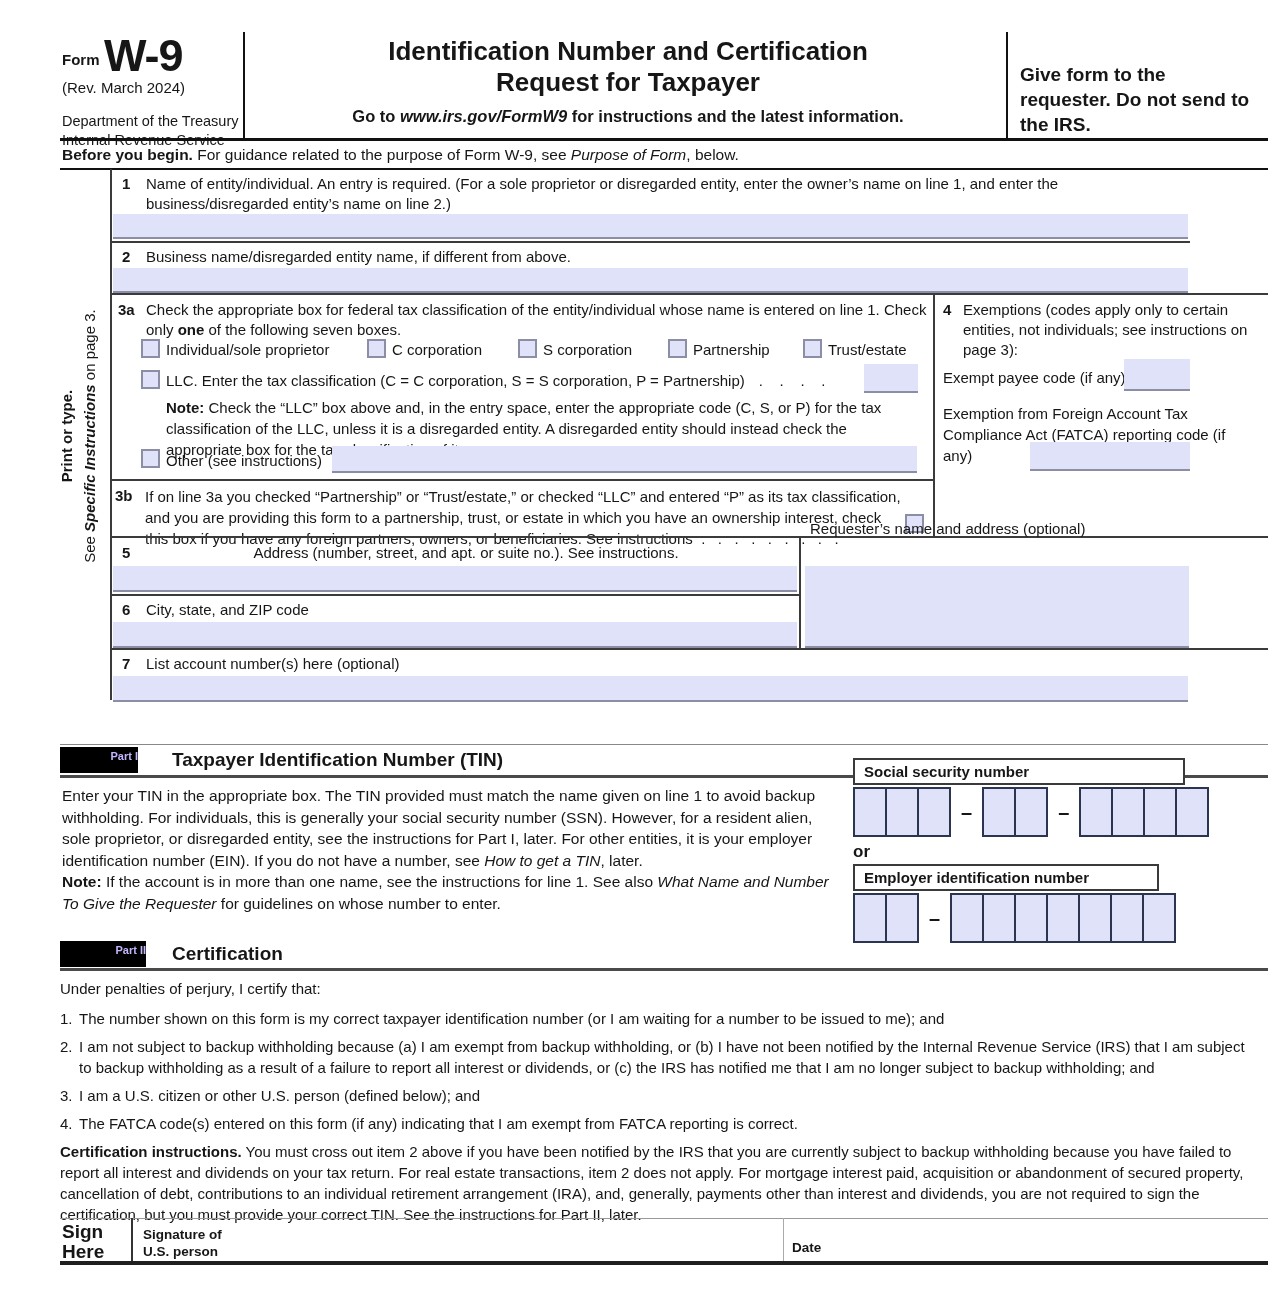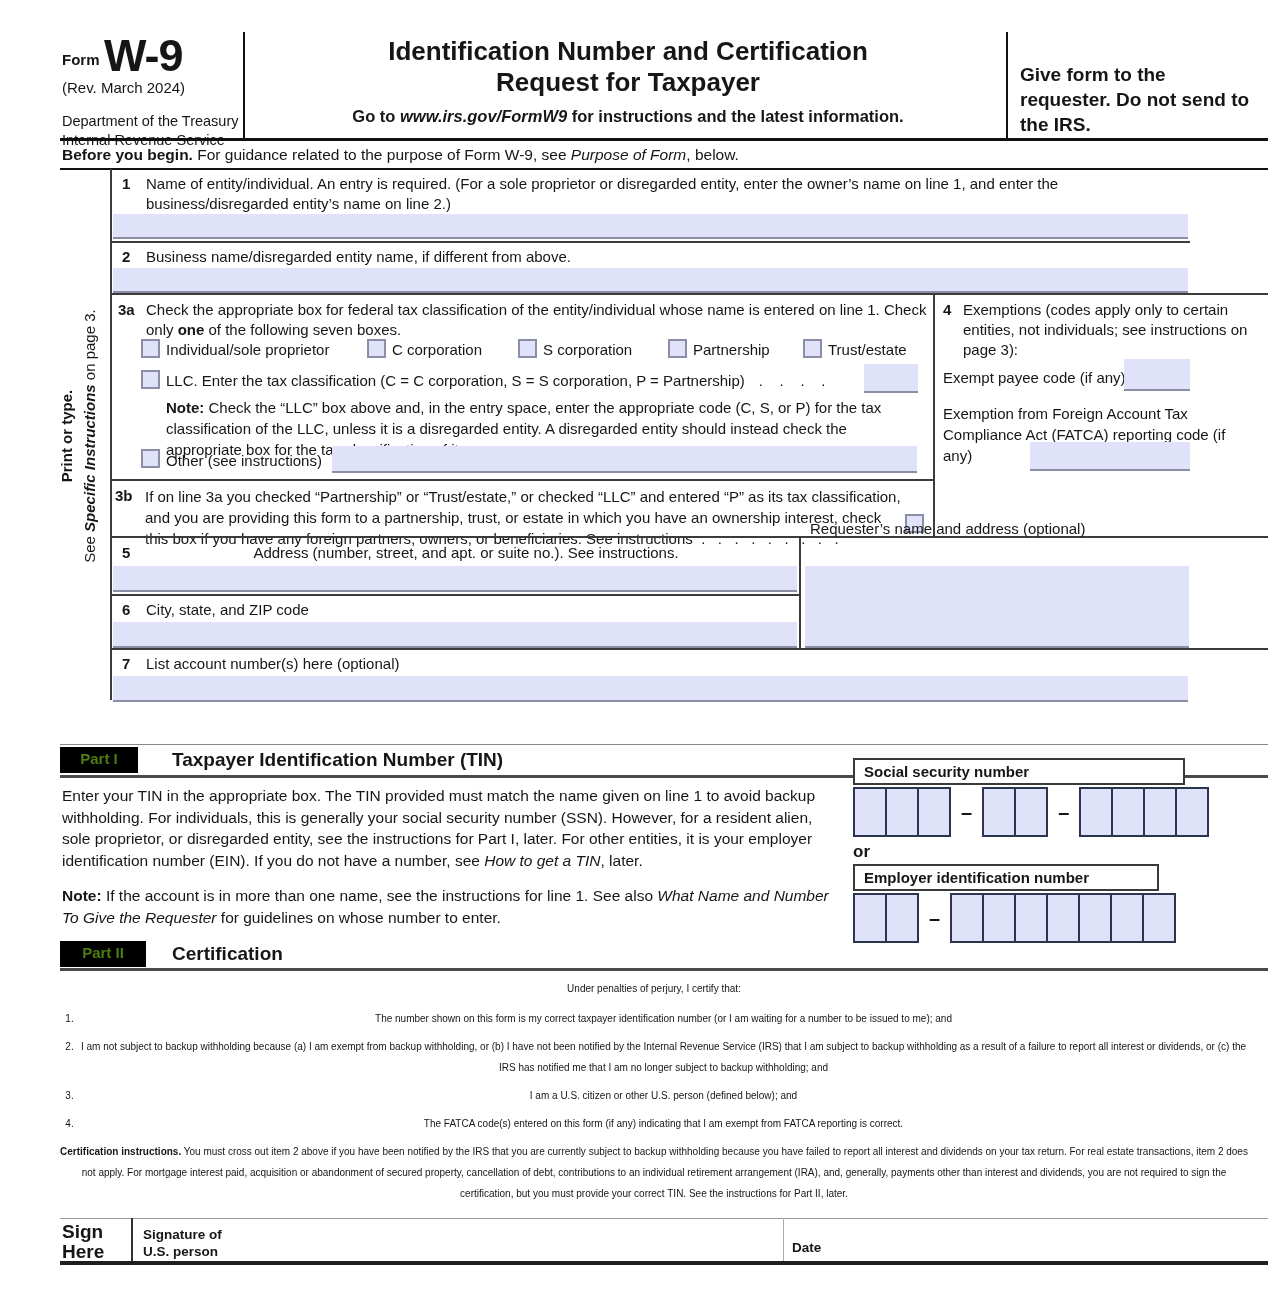--- a/index.html
+++ b/index.html
@@ -6,33 +6,33 @@
   html,body{margin:0;padding:0;background:#fff;}
   body{width:1268px;height:1293px;position:relative;font-family:"Liberation Sans",sans-serif;color:var(--ink);}
   .abs{position:absolute;}
   .b{font-weight:bold;}
   .i{font-style:italic;}
   .t15{font-size:15px;line-height:20px;}
   .rule{background:#3b3b3b;}
   .blk{background:#111;}
   .field{background:var(--ff);border-bottom:2px solid var(--fb);}
   .cb{width:15px;height:15px;background:var(--ff);border:2px solid var(--fb);}
-  .badge{background:#000;color:#4d7c0f;font-weight:bold;font-size:15px;text-align:center;}
+  .badge{background:#000;color:#c4b5fd;font-weight:bold;font-size:11px;text-align:right;}
   .cell{width:30px;height:46px;background:var(--ff);border:2px solid var(--navy);margin-left:-2px;}
   .grp{display:flex;}
   .grp .cell:first-child{margin-left:0;}
   .lblbox{border:2px solid #3a3a3a;font-weight:bold;font-size:15px;padding:3px 0 3px 9px;background:#fff;box-sizing:border-box;}
   .dash{font-weight:bold;font-size:20px;margin:0 10px;}
   .tinrow{display:flex;align-items:center;}
   .vwrap{overflow:visible;}
   .vtext{position:absolute;left:50%;top:50%;transform:translate(-50%,-50%) rotate(-90deg);width:530px;height:48px;text-align:center;font-size:15px;line-height:23px;white-space:nowrap;}
   .itm{display:flex;margin-bottom:7px;}
   .itm .n{flex:none;width:19px;}
   .itm .x{flex:1;}
-  .p2{font-size:10px;line-height:21px;text-align:center;}
+  .p2{font-size:15px;line-height:21px;}
 </style>
 </head>
 <body>
 
 <div class="abs" style="left:0;top:0;width:1268px;height:1104px;">
 
   <div class="abs" style="left:62px;top:30px;width:178px;">
     <div style="white-space:nowrap;"><span style="font-size:15px;font-weight:bold;">Form</span>
     <span style="font-size:45px;font-weight:800;letter-spacing:-1px;vertical-align:-6px;">W-9</span></div>
     <div class="t15" style="margin-top:-4px;">(Rev. March 2024)</div>
@@ -146,21 +146,21 @@
 
   <div class="abs" style="left:60px;top:744px;width:1208px;height:1px;background:#888;"></div>
   <div class="abs badge" style="left:60px;top:747px;width:78px;height:23px;padding-top:3px;">Part I</div>
   <div class="abs b" style="left:172px;top:749px;font-size:19px;">Taxpayer Identification Number (TIN)</div>
   <div class="abs" style="left:60px;top:775px;width:1208px;height:2.5px;background:#4a4a4a;"></div>
 
   <div class="abs" style="left:62px;top:785px;width:780px;font-size:15.5px;line-height:21.5px;">
     <div>
       <span>Enter your TIN in the appropriate box. The TIN provided must match the name given on line 1 to avoid backup withholding. For individuals, this is generally your social security number (SSN). However, for a resident alien, sole proprietor, or disregarded entity, see the instructions for Part I, later. For other entities, it is your employer identification number (EIN). If you do not have a number, see </span><span class="i">How to get a TIN</span><span>, later.</span>
     </div>
-    <div style="margin-top:14px;">
+    <div style="">
       <span class="b">Note:</span><span> If the account is in more than one name, see the instructions for line 1. See also </span><span class="i">What Name and Number To Give the Requester</span><span> for guidelines on whose number to enter.</span>
     </div>
   </div>
 
   <div class="abs lblbox" style="left:853px;top:758px;width:332px;">Social security number</div>
   <div class="abs tinrow" style="left:853px;top:787px;">
     <div class="grp">
         <div class="cell"></div>
         <div class="cell"></div>
         <div class="cell"></div>

